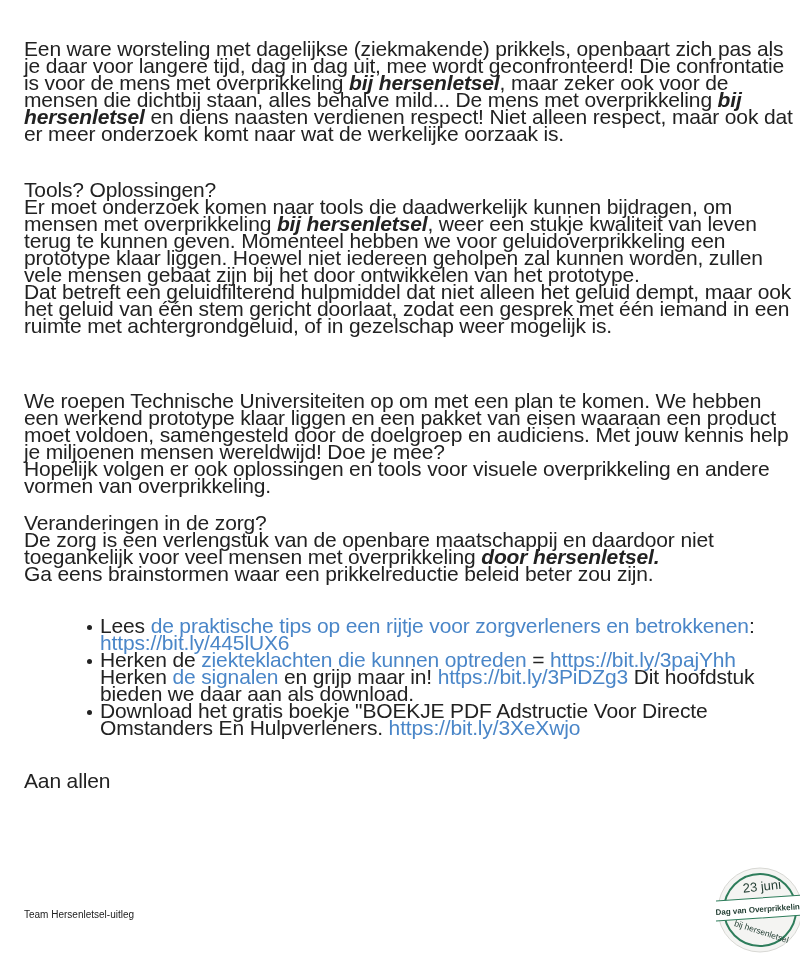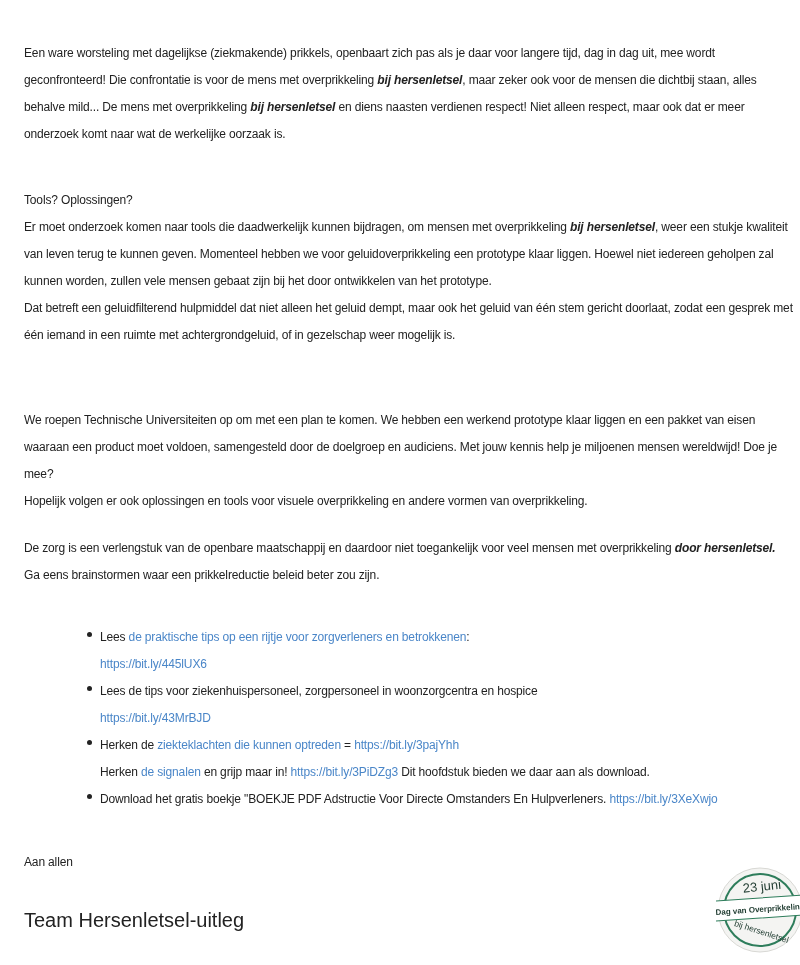--- a/index.html
+++ b/index.html
@@ -3,36 +3,36 @@
 <meta charset="utf-8">
 <style>
   html, body { margin: 0; padding: 0; background: #ffffff; }
   body {
     width: 800px; height: 965px; overflow: hidden; position: relative;
     font-family: "Liberation Sans", "DejaVu Sans", sans-serif;
     color: #222222;
   }
   .page {
     position: absolute; left: 24px; top: 40px; width: 770px;
-    font-size: 12px; line-height: 27px; letter-spacing: -0.15px;
+    font-size: 21px; line-height: 17px; letter-spacing: -0.15px;
   }
   p { margin: 0; }
   .b { font-weight: normal; }
   .bi { font-weight: bold; font-style: italic; }
   a { color: #4a86c8; text-decoration: none; }
   .gap1 { height: 39px; }
   .gap2 { height: 58px; }
   .gap3 { height: 19.6px; }
   ul.links { margin: 16px; padding-left: 60px; list-style: none; }
   ul.links li { position: relative; }
   ul.links li::before {
     content: ""; position: absolute; left: -13px; top: 8px;
     width: 5px; height: 5px; border-radius: 50%; background: #222;
   }
-  .signature { position: absolute; left: 24px; top: 909px; font-size: 20px; color: #222; }
+  .signature { position: absolute; left: 24px; top: 909px; font-size: 10px; color: #222; }
   .badge {
     position: absolute; left: 716px; top: 866px; width: 88px; height: 88px;
   }
 </style>
 </head>
 <body>
 
 <div class="page">
 
   <p><span>Een ware worsteling met dagelijkse (ziekmakende) prikkels, openbaart zich pas als je daar voor langere tijd, dag in dag uit, mee wordt geconfronteerd! Die confrontatie is voor de mens met overprikkeling </span><span class="bi">bij hersenletsel</span><span>, maar zeker ook voor de mensen die dichtbij staan, alles behalve mild... De mens met overprikkeling </span><span class="bi">bij hersenletsel</span><span> en diens naasten verdienen respect! Niet alleen respect, maar ook dat er meer onderzoek komt naar wat de werkelijke oorzaak is.</span></p>
@@ -43,33 +43,30 @@
   <p><span>Er moet onderzoek komen naar tools die daadwerkelijk kunnen bijdragen, om mensen met overprikkeling </span><span class="bi">bij hersenletsel</span><span>, weer een stukje kwaliteit van leven terug te kunnen geven. Momenteel hebben we voor geluidoverprikkeling een prototype klaar liggen. Hoewel niet iedereen geholpen zal kunnen worden, zullen vele mensen gebaat zijn bij het door ontwikkelen van het prototype.</span></p>
   <p>Dat betreft een geluidfilterend hulpmiddel dat niet alleen het geluid dempt, maar ook het geluid van één stem gericht doorlaat, zodat een gesprek met één iemand in een ruimte met achtergrondgeluid, of in gezelschap weer mogelijk is.</p>
 
   <div class="gap2"></div>
 
   <p>We roepen Technische Universiteiten op om met een plan te komen. We hebben een werkend prototype klaar liggen en een pakket van eisen waaraan een product moet voldoen, samengesteld door de doelgroep en audiciens. Met jouw kennis help je miljoenen mensen wereldwijd! Doe je mee?</p>
   <p>Hopelijk volgen er ook oplossingen en tools voor visuele overprikkeling en andere vormen van overprikkeling.</p>
 
   <div class="gap3"></div>
 
+  <p class="b">Veranderingen in de zorg?</p>
   <p><span>De zorg is een verlengstuk van de openbare maatschappij en daardoor niet toegankelijk voor veel mensen met overprikkeling </span><span class="bi">door hersenletsel.</span></p>
   <p>Ga eens brainstormen waar een prikkelreductie beleid beter zou zijn.</p>
 
   <div class="gap3"></div>
 
   <ul class="links">
     <li>
       <span>Lees </span><a href="#">de praktische tips op een rijtje voor zorgverleners en betrokkenen</a><span>:</span><br>
       <a href="#">https://bit.ly/445lUX6</a>
-    </li>
-    <li>
-      <span> Lees de tips voor ziekenhuispersoneel, zorgpersoneel in woonzorgcentra en hospice</span><br>
-      <a href="#">https://bit.ly/43MrBJD</a>
     </li>
     <li>
       <span>Herken de </span><a href="#">ziekteklachten die kunnen optreden</a><span> = </span><a href="#">https://bit.ly/3pajYhh</a><br>
       <span>Herken </span><a href="#">de signalen</a><span> en grijp maar in! </span><a href="#">https://bit.ly/3PiDZg3</a><span>  Dit hoofdstuk bieden we daar aan als download.</span>
     </li>
     <li>
       <span>Download het gratis boekje "BOEKJE PDF Adstructie Voor Directe Omstanders En Hulpverleners.  </span><a href="#">https://bit.ly/3XeXwjo</a>
     </li>
   </ul>
 

